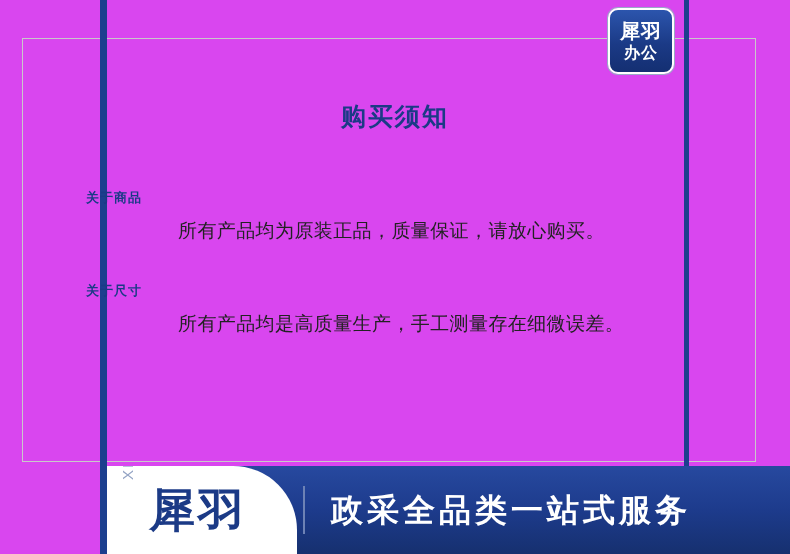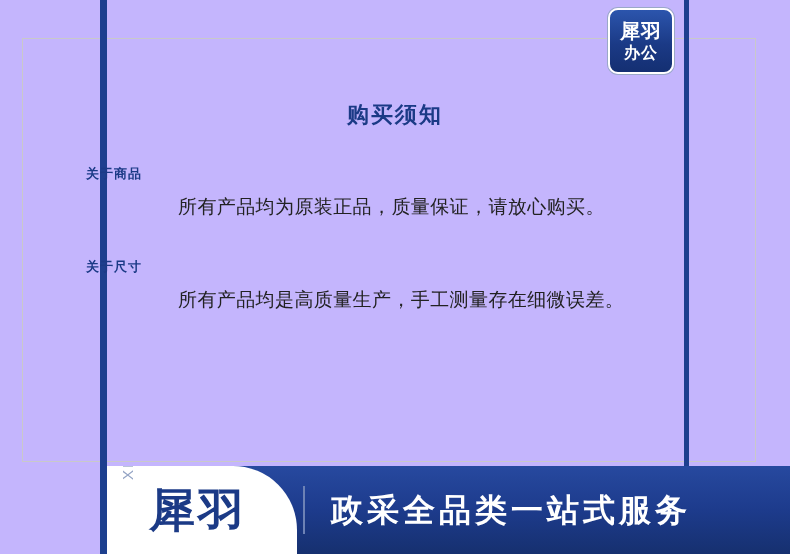--- a/index.html
+++ b/index.html
@@ -10,21 +10,21 @@
     width: 790px;
     height: 554px;
     background: #ffffff;
     font-family: "Liberation Sans", sans-serif;
     overflow: hidden;
   }
   #page {
     position: relative;
     width: 790px;
     height: 554px;
-    background: #c4b5fd;
+    background: #d946ef;
   }
 
   
   .grey-frame {
     position: absolute;
     left: 22px;
     top: 38px;
     width: 734px;
     height: 424px;
     border: 1px solid #c9c9c9;
@@ -82,32 +82,32 @@
     font-family: "DejaVu Sans", sans-serif;
   }
 
   
   .main-title {
     position: absolute;
     left: 0;
     top: 100px;
     width: 790px;
     text-align: center;
-    font-size: 22px;
+    font-size: 25px;
     font-weight: bold;
     color: #1b3a86;
     letter-spacing: 2px;
     font-family: "DejaVu Sans", sans-serif;
   }
 
   
   .notice-list {
     position: absolute;
     left: 86px;
-    top: 164px;
+    top: 188px;
     width: 560px;
   }
   .notice-row {
     display: flex;
     align-items: flex-start;
     margin-bottom: 37px;
   }
   .notice-label {
     width: 92px;
     flex: 0 0 92px;

